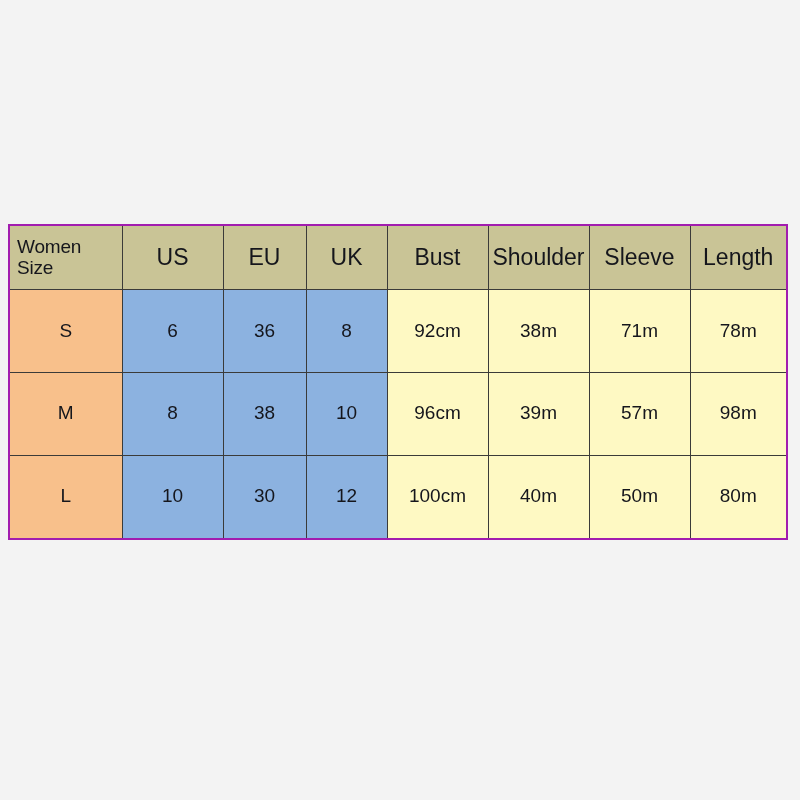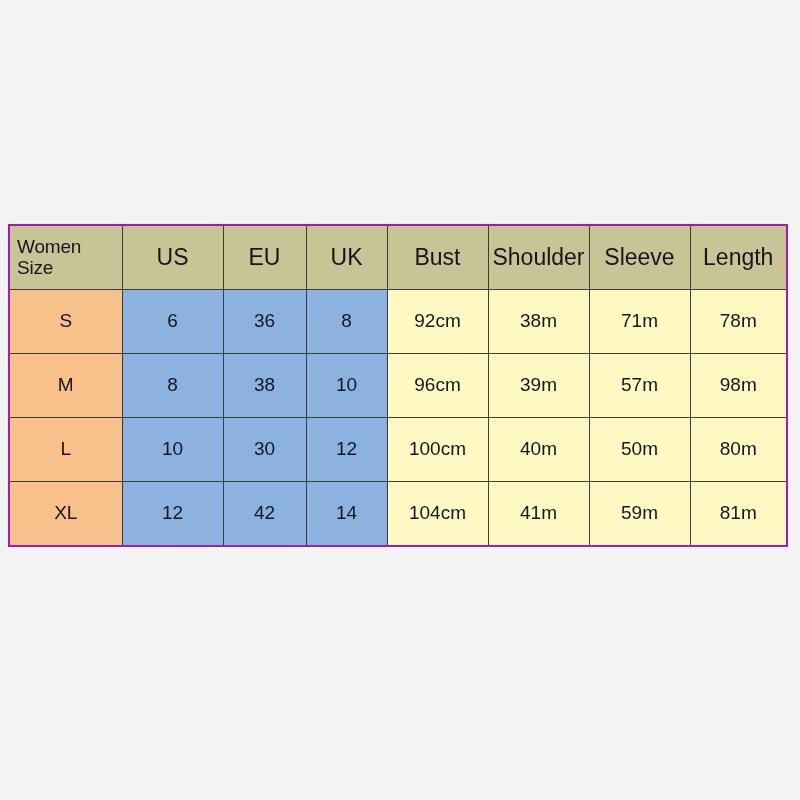--- a/index.html
+++ b/index.html
@@ -149,28 +149,18 @@
           <td class="cell-size">L</td>
           <td class="cell-intl">10</td>
           <td class="cell-intl">30</td>
           <td class="cell-intl">12</td>
           <td class="cell-measure">100cm</td>
           <td class="cell-measure">40m</td>
           <td class="cell-measure">50m</td>
           <td class="cell-measure">80m</td>
         </tr>
 
-        <tr class="chart-row">
-          <td class="cell-size">XL</td>
-          <td class="cell-intl">12</td>
-          <td class="cell-intl">42</td>
-          <td class="cell-intl">14</td>
-          <td class="cell-measure">104cm</td>
-          <td class="cell-measure">41m</td>
-          <td class="cell-measure">59m</td>
-          <td class="cell-measure">81m</td>
-        </tr>
 
       </tbody>
     </table>
   </div>
 
 </div>
 
 </body></html>

